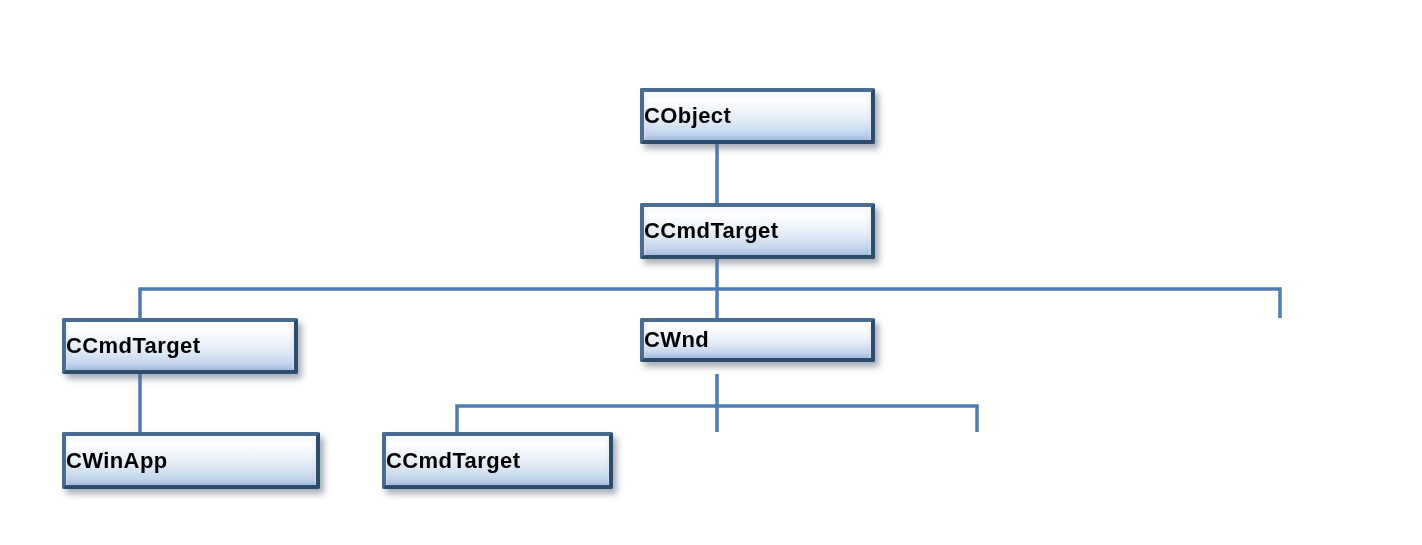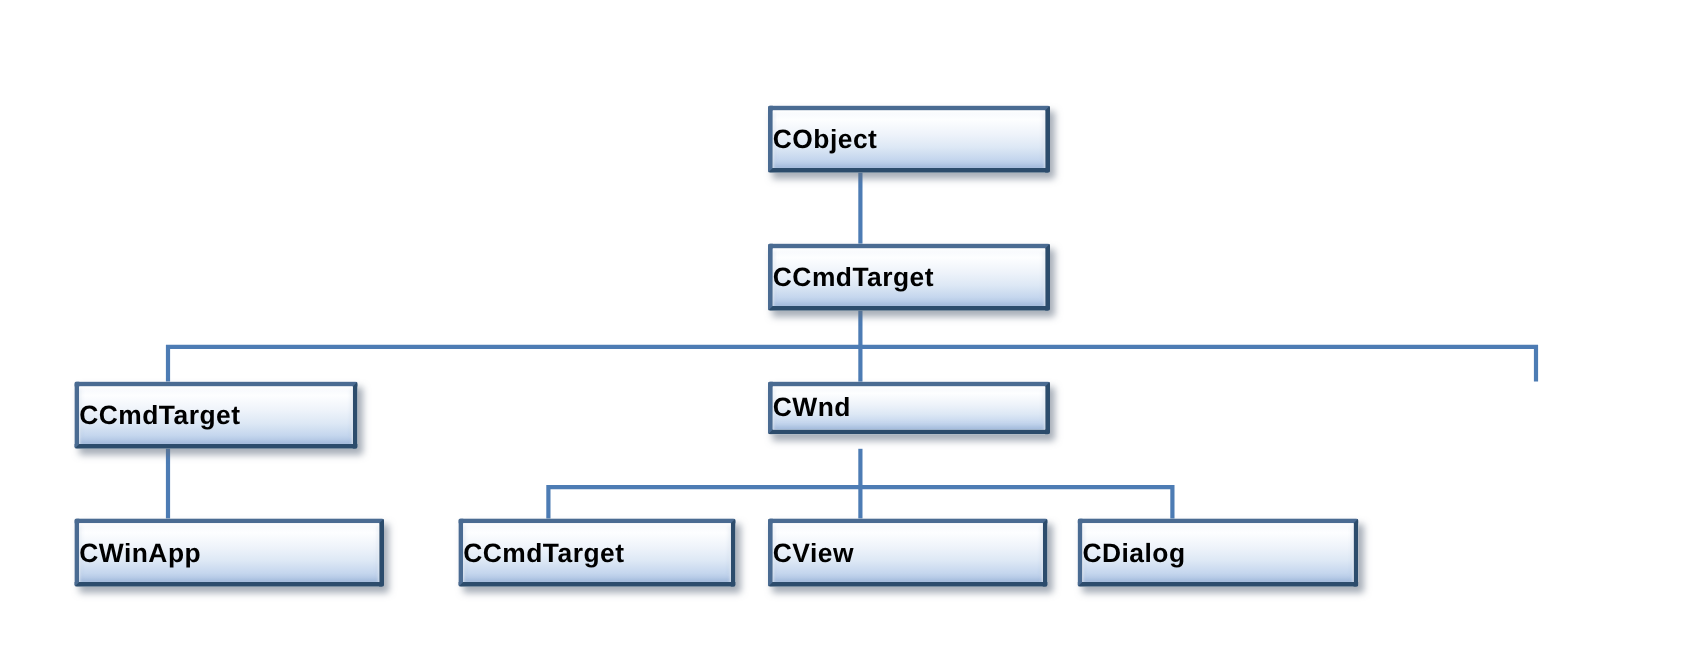--- a/index.html
+++ b/index.html
@@ -88,21 +88,15 @@
 
 
   <div class="node" style="left:22px;top:432px;width:258px;height:57px">
     <span class="node-label">CWinApp</span>
   </div>
 
   <div class="node" style="left:342px;top:432px;width:231px;height:57px">
     <span class="node-label">CCmdTarget</span>
   </div>
 
-  <div class="node" style="left:600px;top:432px;width:233px;height:57px">
-    <span class="node-label">CView</span>
-  </div>
 
-  <div class="node" style="left:858px;top:432px;width:234px;height:57px">
-    <span class="node-label">CDialog</span>
-  </div>
 
 </div>
 
 </body></html>

